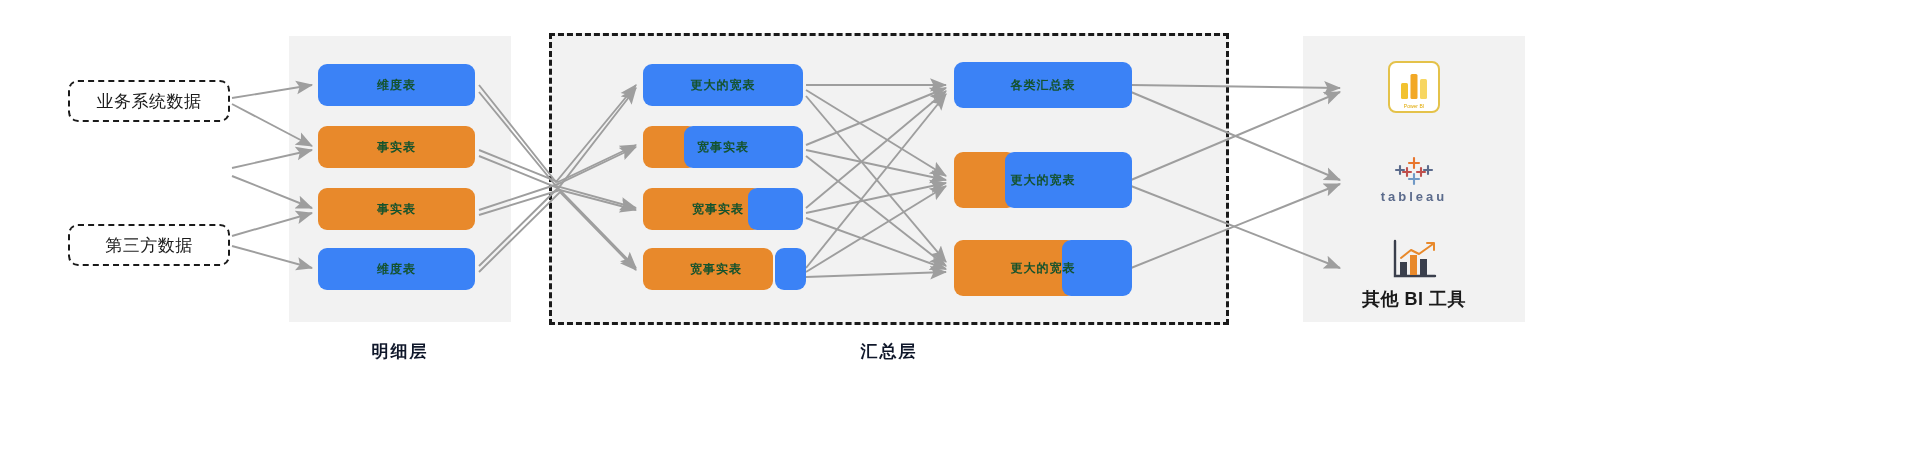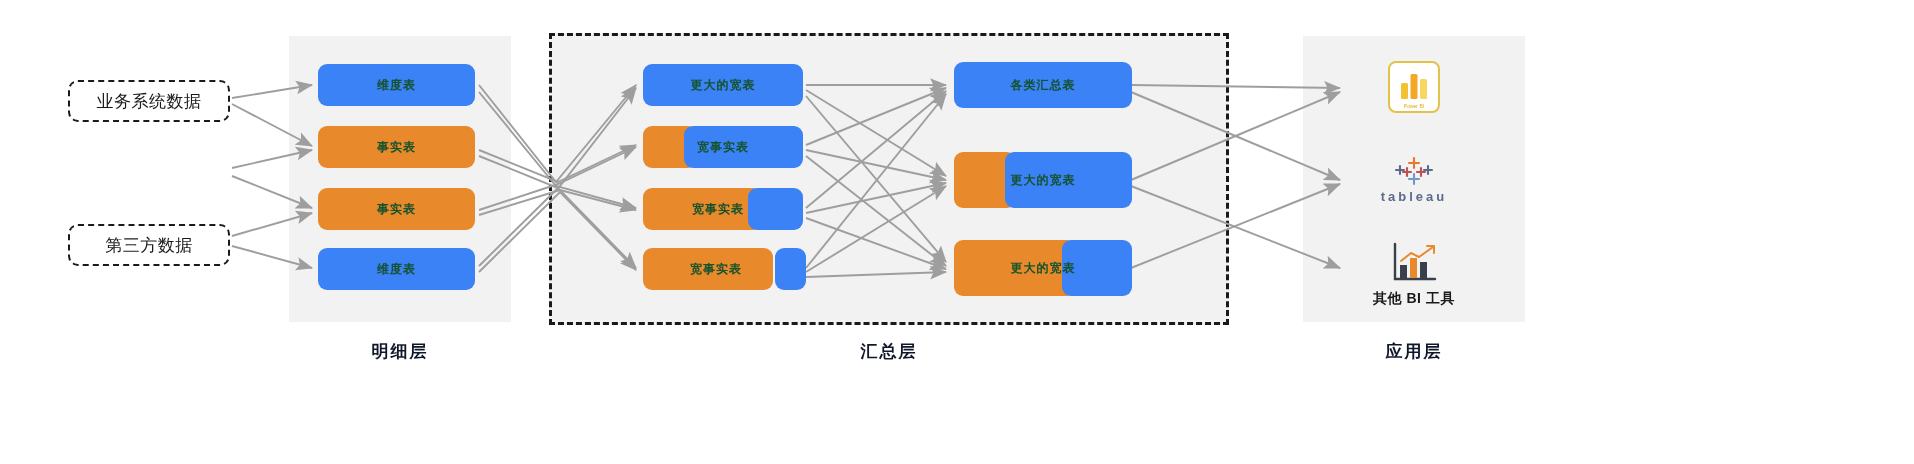--- a/index.html
+++ b/index.html
@@ -43,21 +43,21 @@
   
   .caption{
     position:absolute;text-align:center;
     font-size:17px;font-weight:700;color:#0f172a;letter-spacing:2px;
   }
 
   
   .logo-cell{position:absolute;display:flex;flex-direction:column;
     align-items:center;justify-content:center;}
   .logo-caption{
-    margin-top:2px;font-size:14px;font-weight:700;color:#1a1a1a;letter-spacing:.5px;
+    margin-top:2px;font-size:18px;font-weight:700;color:#1a1a1a;letter-spacing:.5px;
     white-space:nowrap;
   }
   .pbi-wrap{width:58px;height:58px;display:flex;align-items:center;justify-content:center;}
   .tbl-wrap{width:90px;height:54px;display:flex;flex-direction:column;align-items:center;justify-content:center;}
   .tbl-word{font-size:13px;letter-spacing:3px;color:#5b6b8c;font-weight:600;margin-top:0;}
   .bi-wrap{width:56px;height:50px;display:flex;align-items:center;justify-content:center;}
 </style>
 </head>
 <body>
 
@@ -210,15 +210,14 @@
         <rect x="31" y="21" width="7" height="16" fill="#3a3f4c"></rect>
         <path d="M12,20 L22,12 L30,16 L44,6" stroke="#e8892b" stroke-width="2" fill="none" stroke-linecap="round" stroke-linejoin="round"></path>
         <path d="M38,5 L45,5 L45,12" stroke="#e8892b" stroke-width="2" fill="none" stroke-linecap="round" stroke-linejoin="round"></path>
       </svg>
     </div>
     <div class="logo-caption">其他 BI 工具</div>
   </div>
 
   <div class="caption" style="left:289px;top:340px;width:222px;">明细层</div>
   <div class="caption" style="left:549px;top:340px;width:680px;">汇总层</div>
-  <div class="caption" style="left:1303px;top:340px;width:222px;">应用层</div>
 
 </div>
 
 </body></html>

